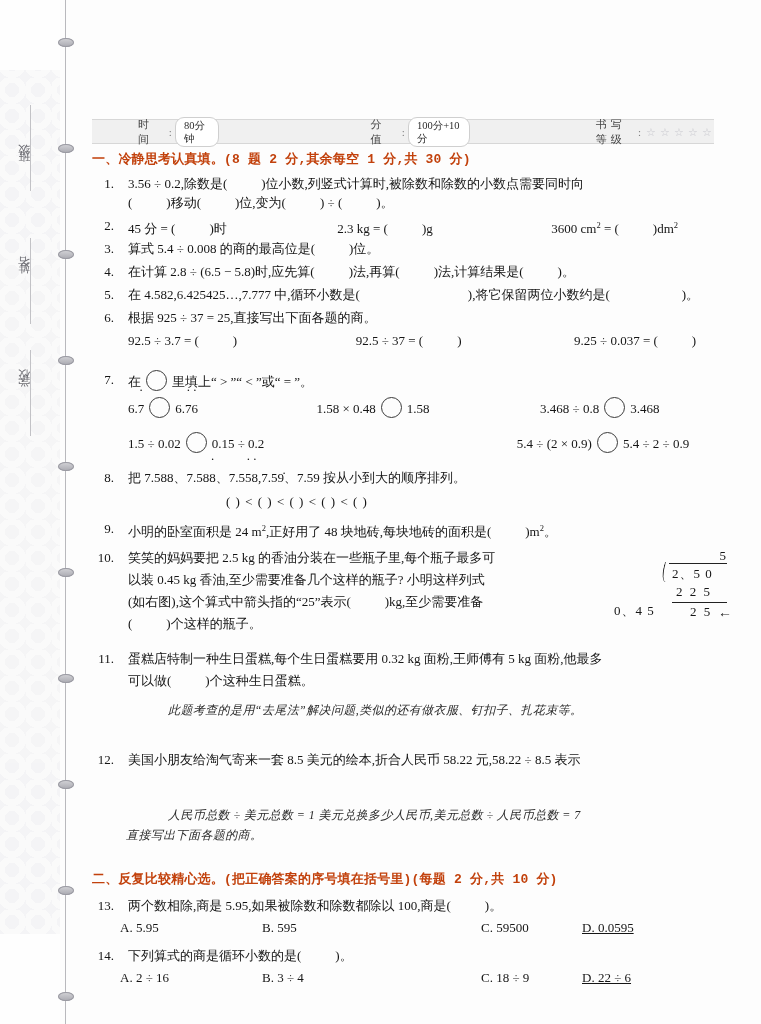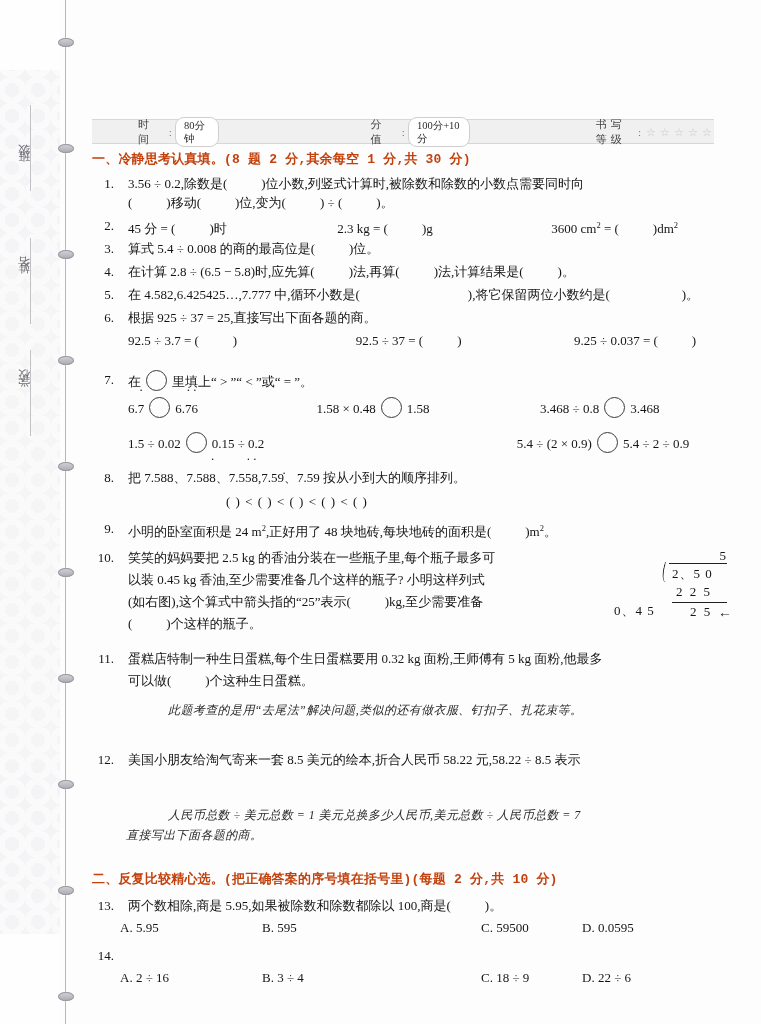--- a/index.html
+++ b/index.html
@@ -243,21 +243,21 @@
   .choices {
     position: absolute;
     font-size: 13px;
     white-space: nowrap;
     color: #151515;
   }
   .choices .opt { position: absolute; top: 0; }
   .opt-a { left: 28px; }
   .opt-b { left: 170px; }
   .opt-c { left: 345px; margin-left: 44px; }
-  .opt-d { left: 490px; }
+  .opt-d { left: 490px; text-decoration: underline; }
 </style>
 </head>
 <body>
 
 <div id="page">
 
   <div id="binder-strip">
     <div class="blank-top"></div>
     <div class="blank-bottom"></div>
   </div>
@@ -467,20 +467,23 @@
     </div>
     <div class="choices" style="top:920px; left:6px">
       <span class="opt opt-a">A.  5.95</span>
       <span class="opt opt-b">B.  595</span>
       <span class="opt opt-c">C.  59500</span>
       <span class="opt opt-d">D.  0.0595</span>
     </div>
 
     <div class="q" style="top:946px; left:6px">
       <span class="num">14.</span>
+      <span class="body">
+        <span>下列算式的商是循环小数的是(</span><span class="sp-md"></span><span>)。</span>
+      </span>
     </div>
     <div class="choices" style="top:970px; left:6px">
       <span class="opt opt-a">A.  2 ÷ 16</span>
       <span class="opt opt-b">B.  3 ÷ 4</span>
       <span class="opt opt-c">C.  18 ÷ 9</span>
       <span class="opt opt-d">D.  22 ÷ 6</span>
     </div>
 
   </div>
 </div>

